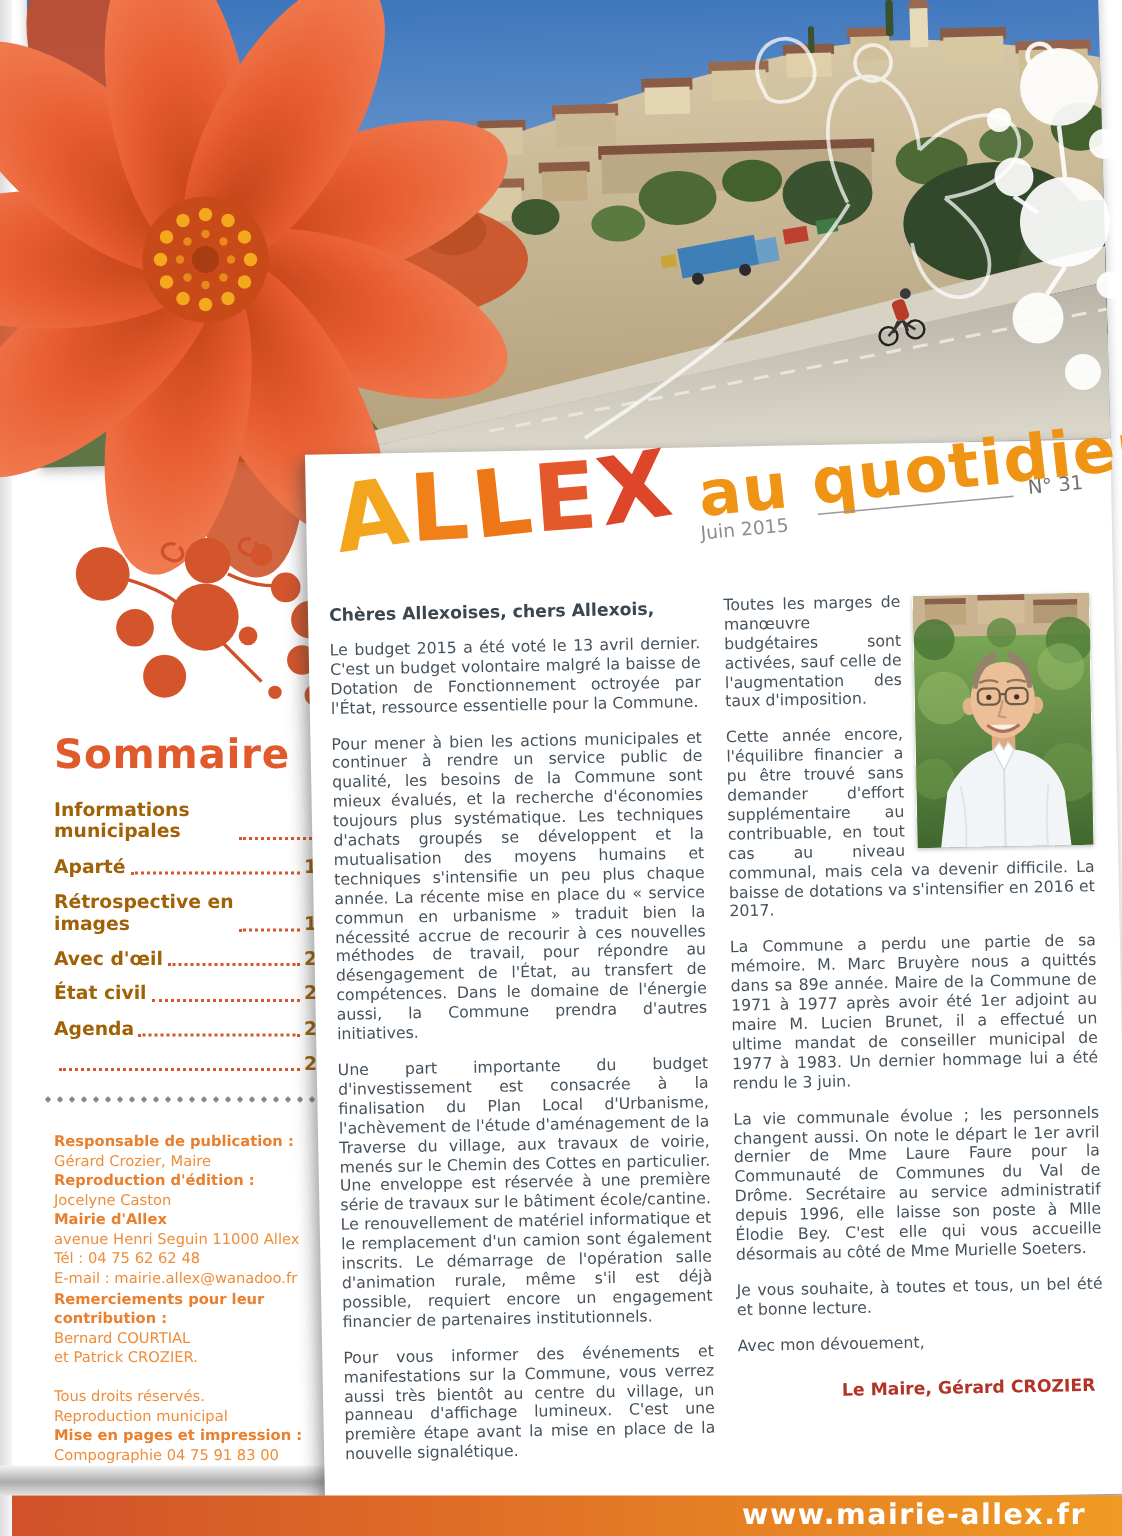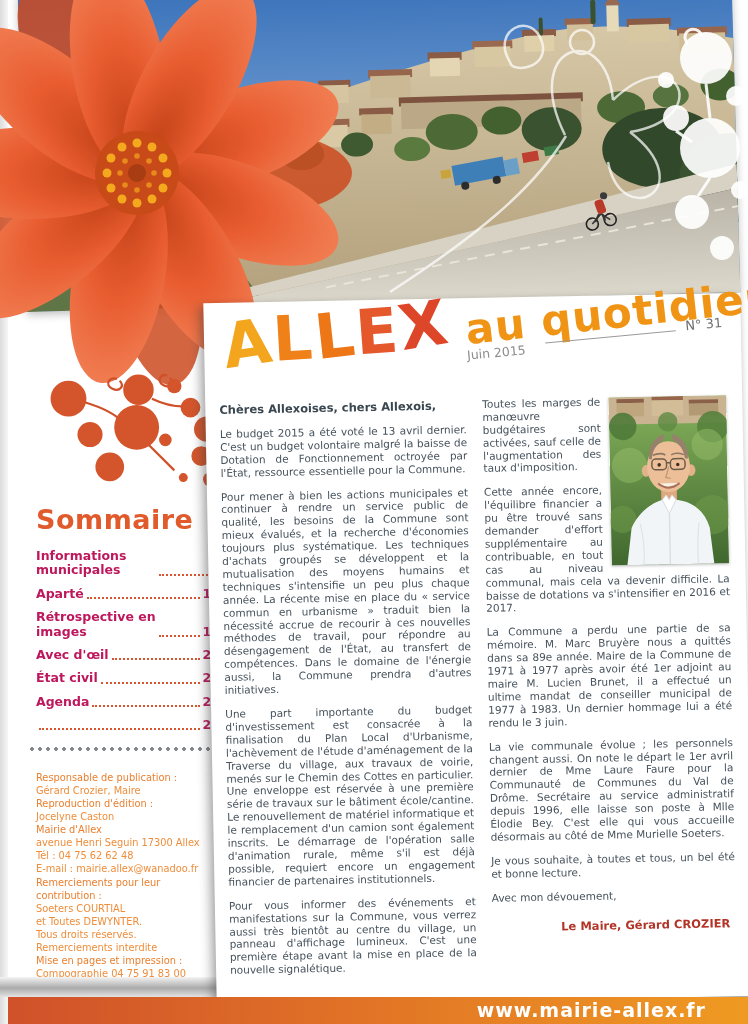--- a/index.html
+++ b/index.html
@@ -47,43 +47,43 @@
   .columns { display:flex; gap:16px; margin-top:20px; }
   .col1 { width:247px; }
   .col2 { flex:1; min-width:0; }
   .greeting { font-weight:bold; font-size:11.5px; color:#3a4750; margin-bottom:11px; }
   p.body { font-size:10.5px; line-height:1.23; text-align:justify; color:#46525c; margin:0 0 11px; }
   .mayor { float:right; width:118px; height:168px; margin:2px 0 6px 8px; box-shadow:0 1px 3px rgba(0,0,0,.25); }
   .signature { clear:both; text-align:right; color:#b23427; font-weight:bold; font-size:11.5px;
     margin-top:16px; padding-right:6px; }
 
   
-  .sidebar { position:absolute; left:30px; top:352px; width:190px; z-index:3; }
+  .sidebar { position:absolute; left:30px; top:336px; width:190px; z-index:3; }
   .ornament { width:198px; height:148px; display:block; margin-left:-4px; }
   .sommaire { font-size:27px; font-weight:bold; color:#e05a2c; margin:4px 0 14px 6px; letter-spacing:.5px; }
   .toc { margin-left:6px; }
-  .toc-item { display:flex; align-items:flex-end; color:#be185d; font-weight:bold;
+  .toc-item { display:flex; align-items:flex-end; color:#a16207; font-weight:bold;
     font-size:12.5px; line-height:1.15; margin-bottom:9px; }
   .toc-label { max-width:120px; }
   .toc-dots { flex:1; min-width:10px; border-bottom:2.5px dotted #d8552d; margin:0 3px 2px; }
   .toc-page { flex:none; }
   .dotted-sep { margin:15px 0 20px 0; height:4px; width:192px;
     background:radial-gradient(circle at 2px 2px,#84888c 1.6px,transparent 1.9px);
     background-size:8px 4px; background-repeat:repeat-x; }
   .credits { color:#ef8d3a; font-size:9.8px; line-height:1.33; margin-left:6px; }
-  .credits .b { font-weight:normal; color:#ea7f2e; }
-  .credits .gap { margin-top:0; }
+  .credits .b { font-weight:bold; color:#ea7f2e; }
+  .credits .gap { margin-top:13px; }
 
   
   .footer-shadow { position:absolute; left:0; right:0; top:977px; height:20px; z-index:4;
     background:linear-gradient(180deg,#f4f4f4 0%,#ababab 55%,#e3e3e3 100%); }
   .footer-bar { position:absolute; left:8px; right:0; top:997px; height:27px; z-index:6;
     background:linear-gradient(90deg,#d0512a 0%,#e07126 45%,#ef9a22 100%); }
   .footer-url { color:#ffffff; font-weight:bold; font-size:19px; letter-spacing:1px;
-    text-align:right; line-height:27px; padding-right:42px; }
+    text-align:right; line-height:27px; padding-right:24px; }
 </style>
 </head>
 <body>
 
 <div class="page">
 
   <div class="photo-wrap">
     <svg width="714" height="318" viewBox="0 0 714 318" xmlns="http://www.w3.org/2000/svg">
       <defs>
         <linearGradient id="sky" x1="0" y1="0" x2="0" y2="1">
@@ -406,28 +406,28 @@
     </div>
 
     <div class="dotted-sep"></div>
 
     <div class="credits">
       <div class="b">Responsable de publication :</div>
       <div>Gérard Crozier, Maire</div>
       <div class="b">Reproduction d'édition :</div>
       <div>Jocelyne Caston</div>
       <div class="b">Mairie d'Allex</div>
-      <div>avenue Henri Seguin 17300 Allex</div>
+      <div>avenue Henri Seguin 11000 Allex</div>
       <div>Tél : 04 75 62 62 48</div>
       <div>E-mail : mairie.allex@wanadoo.fr</div>
       <div class="b">Remerciements pour leur contribution :</div>
-      <div>Soeters COURTIAL</div>
-      <div>et Toutes DEWYNTER.</div>
+      <div>Bernard COURTIAL</div>
+      <div>et Patrick CROZIER.</div>
       <div class="gap">Tous droits réservés.</div>
-      <div>Remerciements interdite</div>
+      <div>Reproduction municipal</div>
       <div class="b">Mise en pages et impression :</div>
       <div>Compographie 04 75 91 83 00</div>
       <div>pao@compographie.fr</div>
     </div>
   </div>
 
   <div class="footer-shadow"></div>
   <div class="footer-bar">
     <div class="footer-url">www.mairie-allex.fr</div>
   </div>

